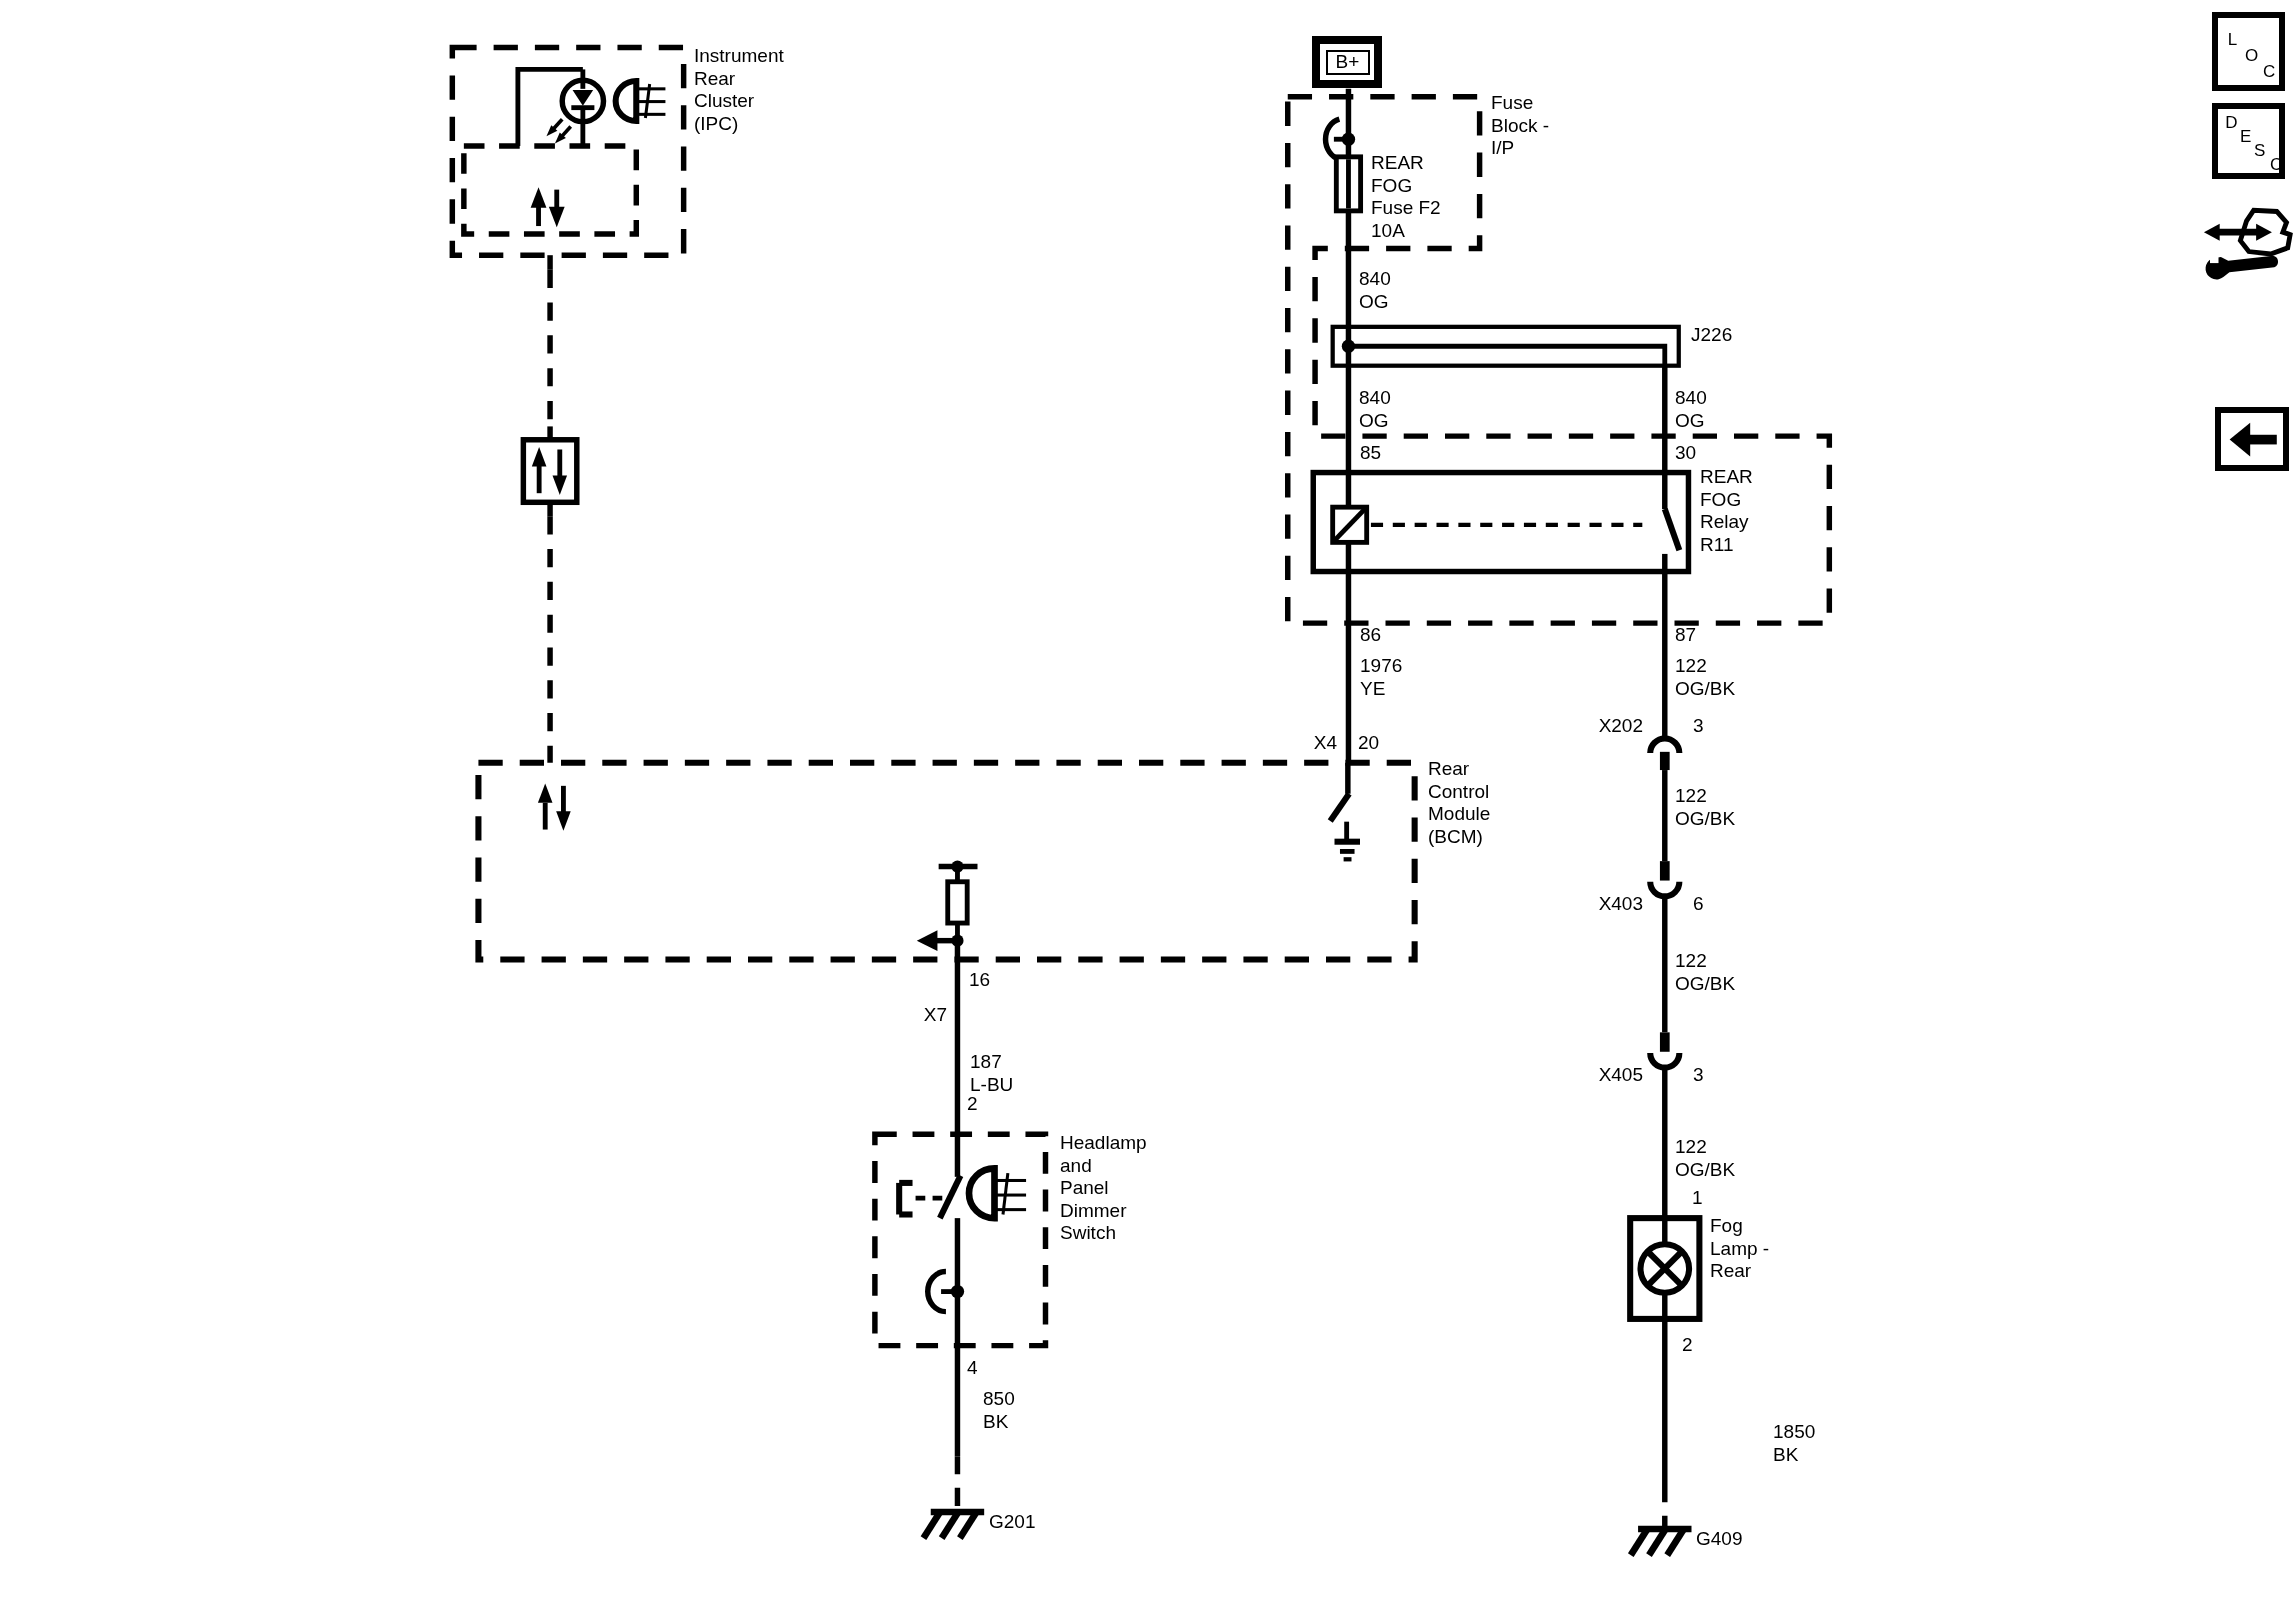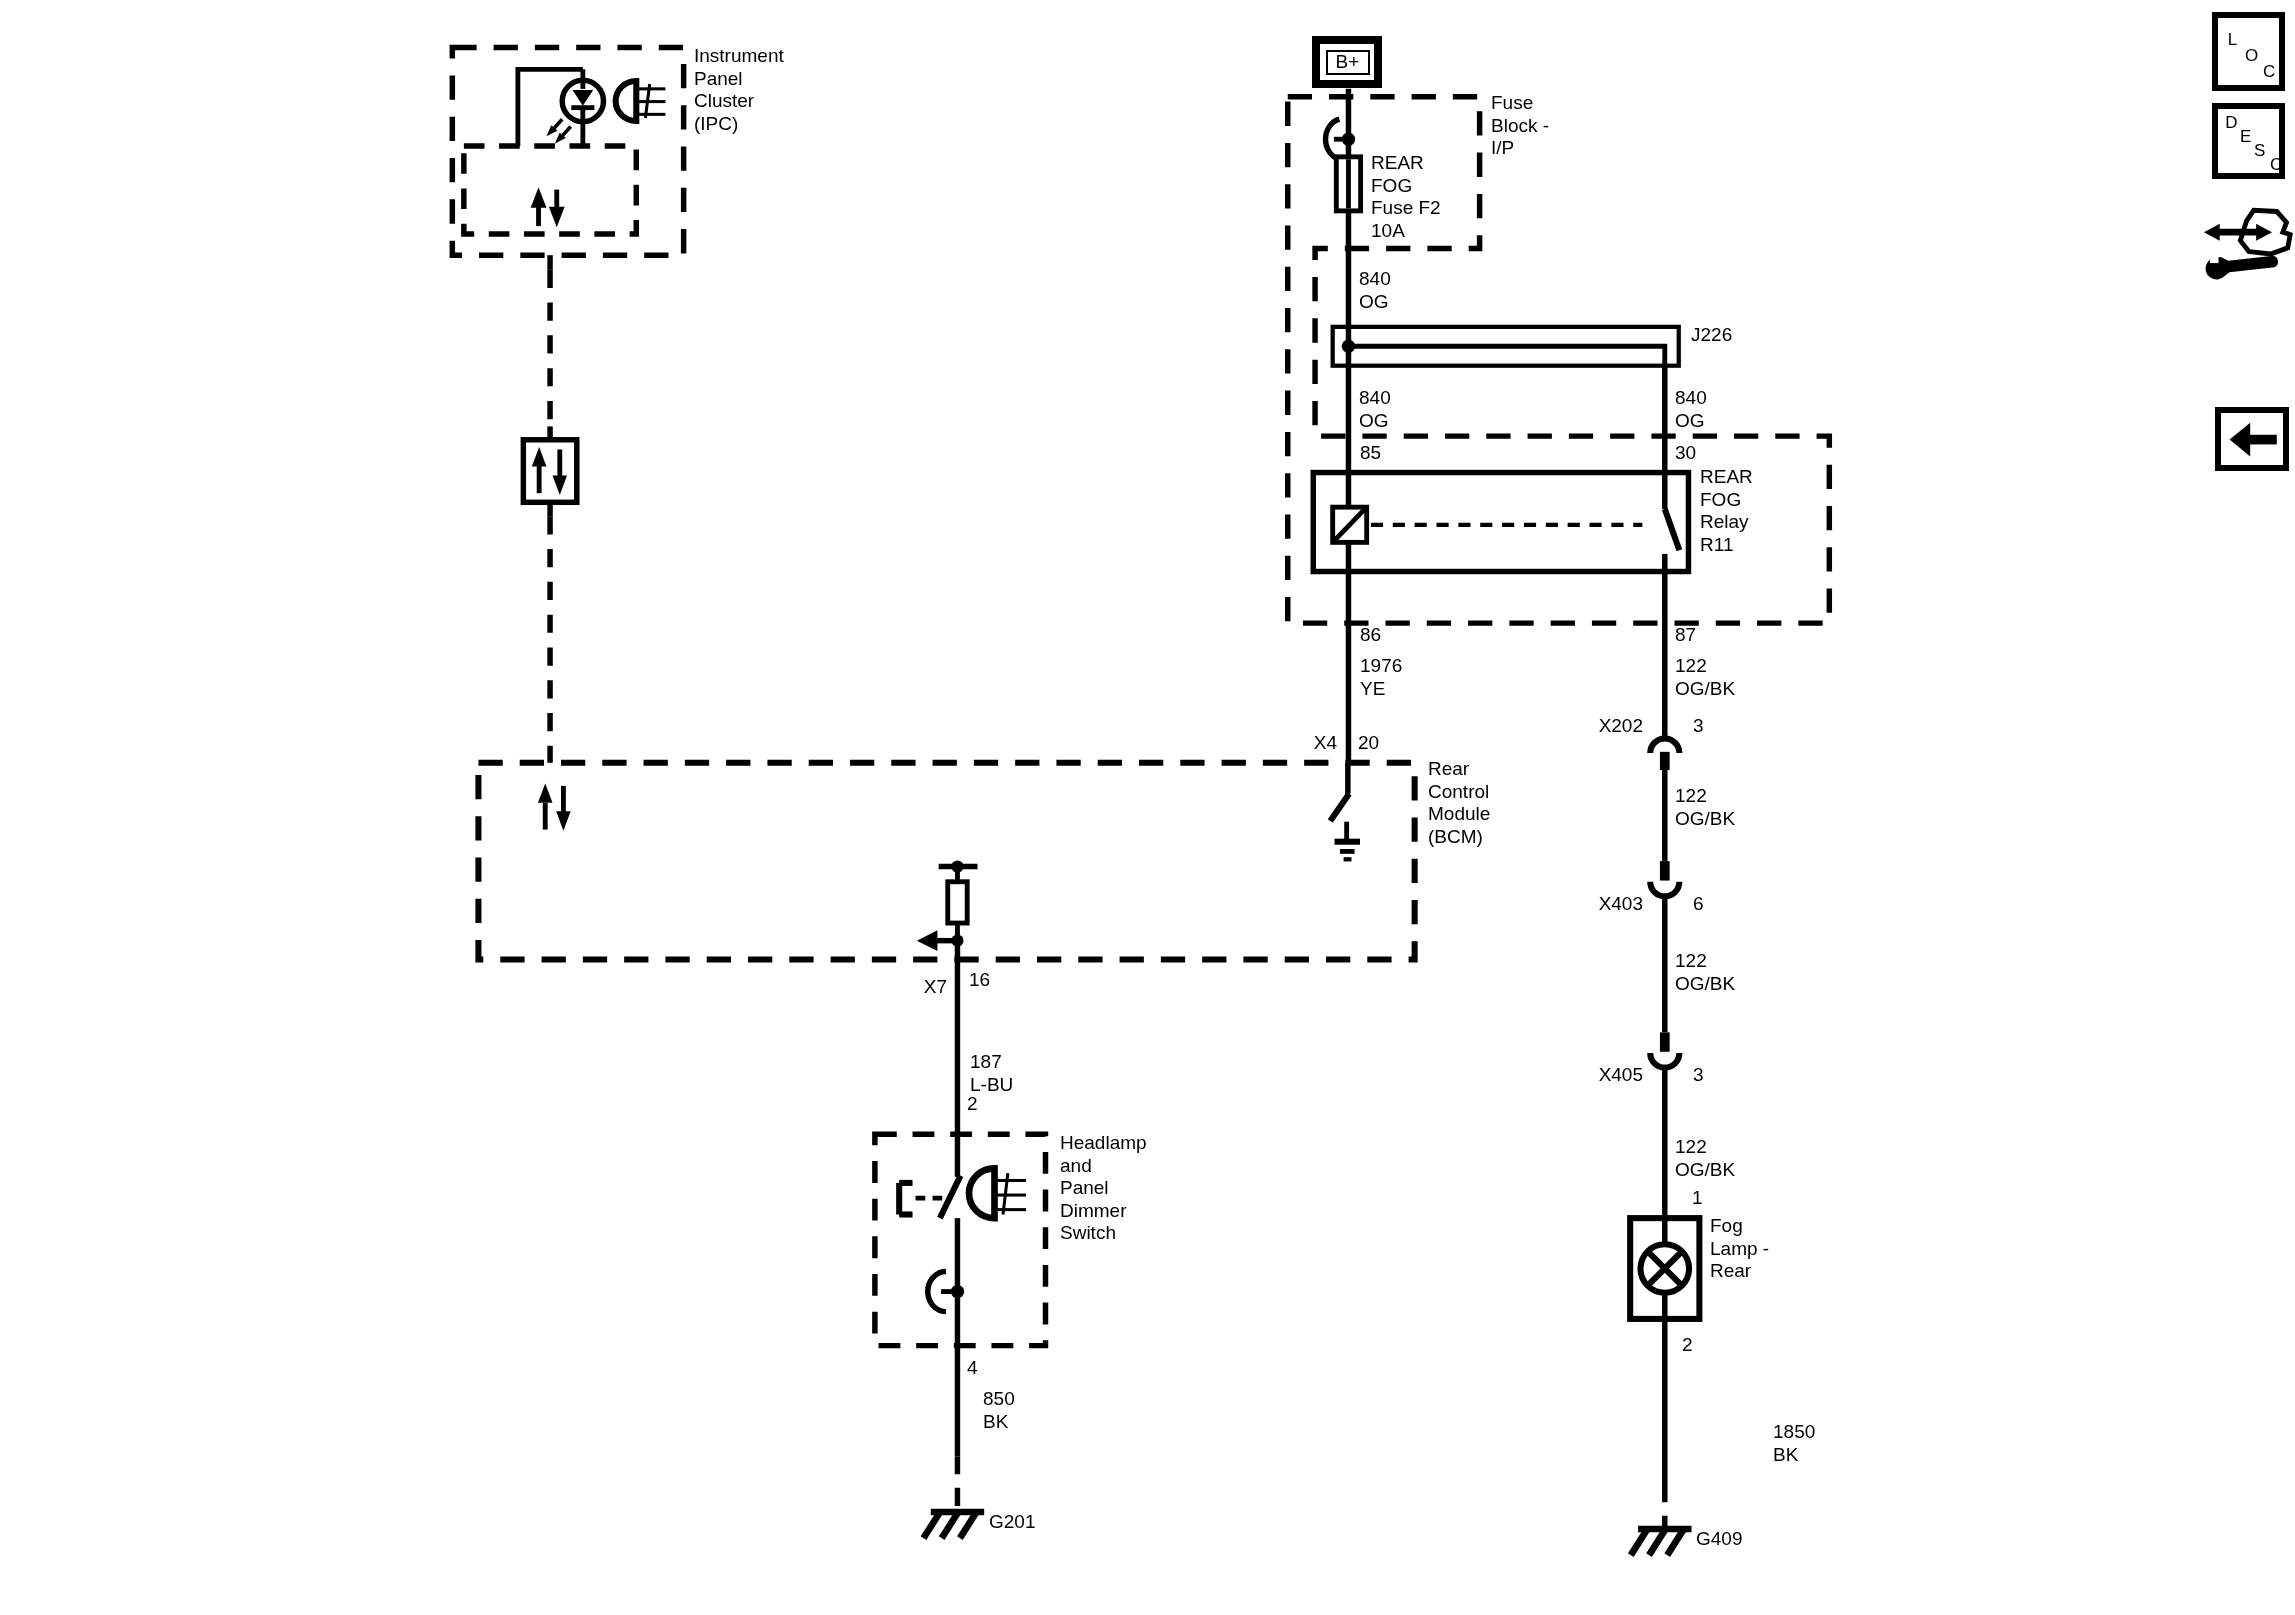--- a/index.html
+++ b/index.html
@@ -216,21 +216,21 @@
       <line x1="3648" y1="382" x2="3724" y2="382" stroke-width="11"></line>
       <polygon points="3630,382 3656,368 3656,396" fill="#000" stroke="none"></polygon>
       <polygon points="3742,382 3716,368 3716,396" fill="#000" stroke="none"></polygon>
       <path d="M3700,364 L3712,346 L3750,348 L3766,366 L3760,382 L3772,386 L3768,408 L3740,418 L3704,414 L3690,396 Z" stroke-width="8"></path>
       <path d="M3650,424 a18,18 0 1 0 12,32 l10,-8 l74,-8 a10,10 0 0 0 -2,-19 l-74,8 l-12,-6 z" fill="#000" stroke="none"></path>
       <rect x="3640" y="420" width="14" height="13" fill="#fff" stroke="none"></rect>
     </g>
   </svg>
 
   <div class="lbl" style="left:694px;top:45px">Instrument
-Panel
+Rear
 Cluster
 (IPC)</div>
 
   <div class="bplus-outer">
     <div class="bplus-inner">B+</div>
   </div>
 
   <div class="lbl" style="left:1491px;top:92px">Fuse
 Block -
 I/P</div>
@@ -285,21 +285,21 @@
 
   <div class="lbl" style="left:1692px;top:1187px">1</div>
   <div class="lbl" style="left:1710px;top:1215px">Fog
 Lamp -
 Rear</div>
   <div class="lbl" style="left:1682px;top:1334px">2</div>
   <div class="lbl" style="left:1773px;top:1421px">1850
 BK</div>
   <div class="lbl" style="left:1696px;top:1528px">G409</div>
 
-  <div class="lbl rt" style="left:855px;top:976px;width:92px">X7</div>
+  <div class="lbl rt" style="left:855px;top:1004px;width:92px">X7</div>
   <div class="lbl" style="left:969px;top:969px">16</div>
   <div class="lbl" style="left:970px;top:1051px">187
 L-BU</div>
 
   <div class="lbl" style="left:967px;top:1093px">2</div>
   <div class="lbl" style="left:1060px;top:1132px">Headlamp
 and
 Panel
 Dimmer
 Switch</div>

